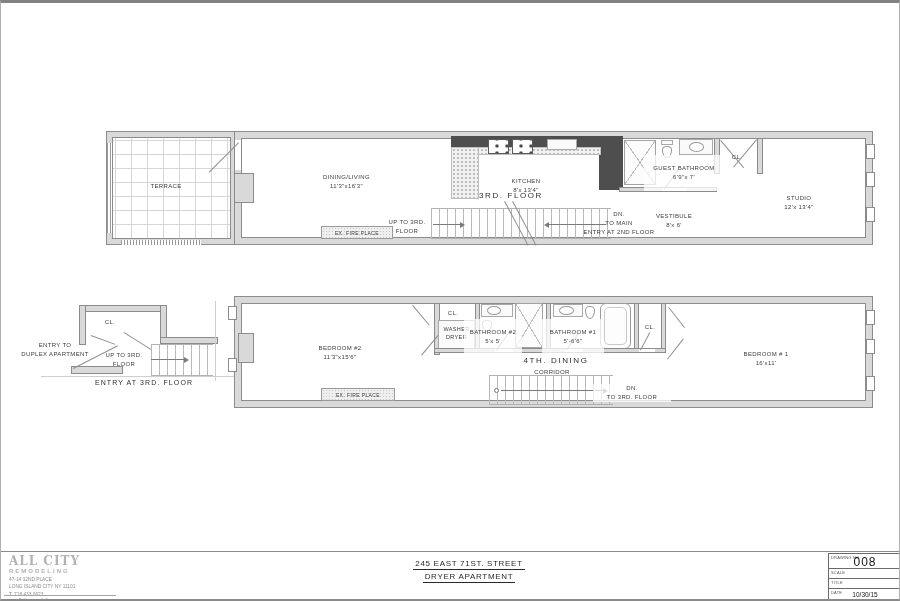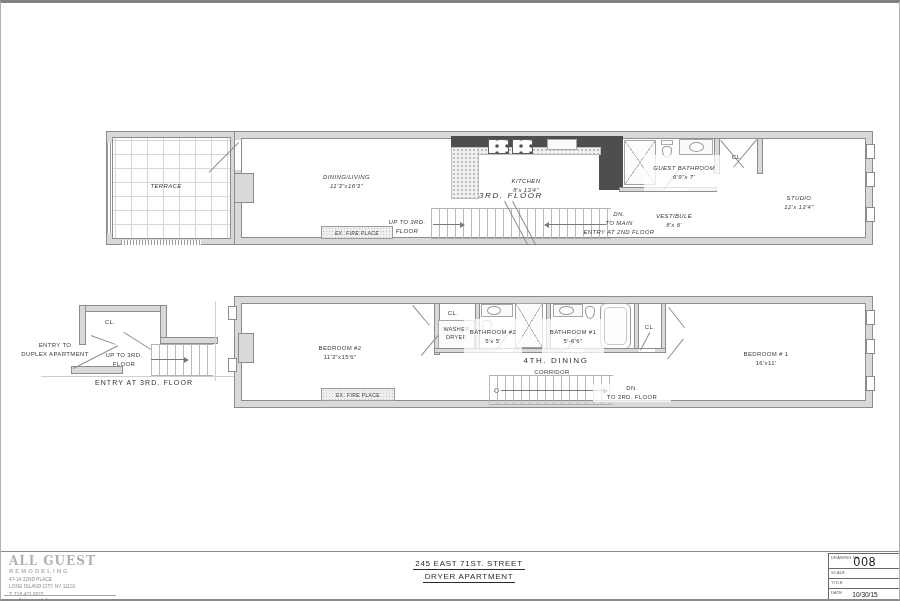--- a/index.html
+++ b/index.html
@@ -57,21 +57,21 @@
   .rrow{position:relative;box-sizing:border-box;border-bottom:1px solid #6a6a6a;width:100%;}
   .rlab{position:absolute;left:2px;top:1px;font-size:4px;color:#555;letter-spacing:0.2px;}
   .rbig{position:absolute;left:0;right:0;top:1px;text-align:center;font-size:12px;color:#101010;letter-spacing:1px;}
   .rdate{position:absolute;left:0;right:0;top:2px;text-align:center;font-size:6.5px;color:#222;}
 </style>
 </head>
 <body>
 
 <div class="sheet">
 
-  <div class="abs" style="left:0;top:0;width:900px;height:260px;font-style:italic;">
+  <div class="abs" style="left:0;top:0;width:900px;height:260px;">
 
     <div class="wall" style="left:105px;top:128px;width:130px;height:114px;"></div>
     <div class="int grid" style="left:111px;top:134px;width:119px;height:102px;"></div>
     <div class="winband" style="left:106px;top:140px;width:5px;height:90px;"></div>
     <div class="winband" style="left:120px;top:237px;width:80px;height:5px;"></div>
     <div class="lbl" style="left:135px;top:179px;width:60px;">TERRACE</div>
 
     <div class="wall" style="left:233px;top:128px;width:639px;height:114px;"></div>
     <div class="int" style="left:240px;top:135px;width:625px;height:100px;"></div>
 
@@ -225,21 +225,21 @@
       <span>BEDROOM # 1</span><span>16'x11'</span>
     </div>
 
     <div class="wintab" style="left:865px;top:47px;height:15px;"></div>
     <div class="wintab" style="left:865px;top:76px;height:15px;"></div>
     <div class="wintab" style="left:865px;top:113px;height:15px;"></div>
   </div>
 
   <div class="tb-line"></div>
   <div>
-    <div class="logo1">ALL GUEST</div>
+    <div class="logo1">ALL CITY</div>
     <div class="logo2">REMODELING</div>
     <div class="addr">47-14 32ND PLACE
 LONG ISLAND CITY NY 11101
 T: 718.433.0623
 F: 718.729.3712</div>
     <div class="site">www.allcityremodeling.com</div>
 
     <div class="proj">
       <div>245 EAST 71ST. STREET</div><br>
       <div>DRYER APARTMENT</div>

